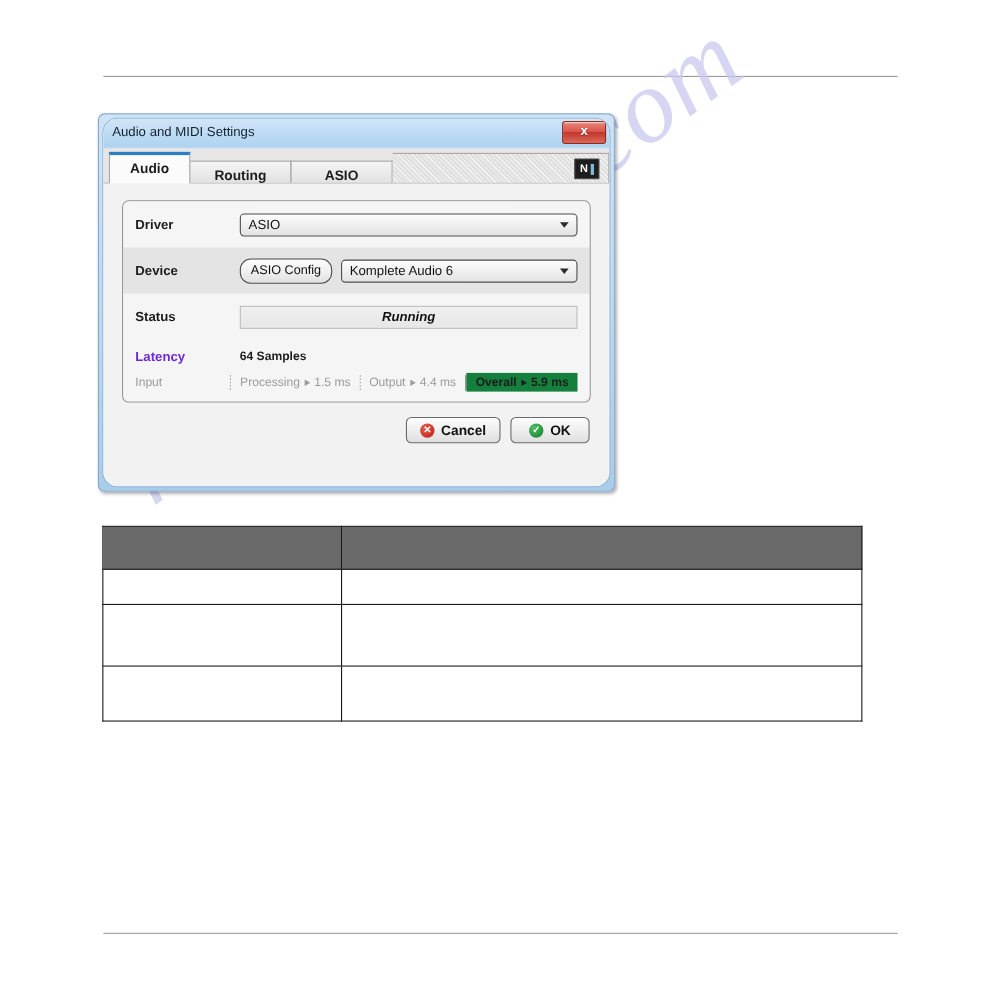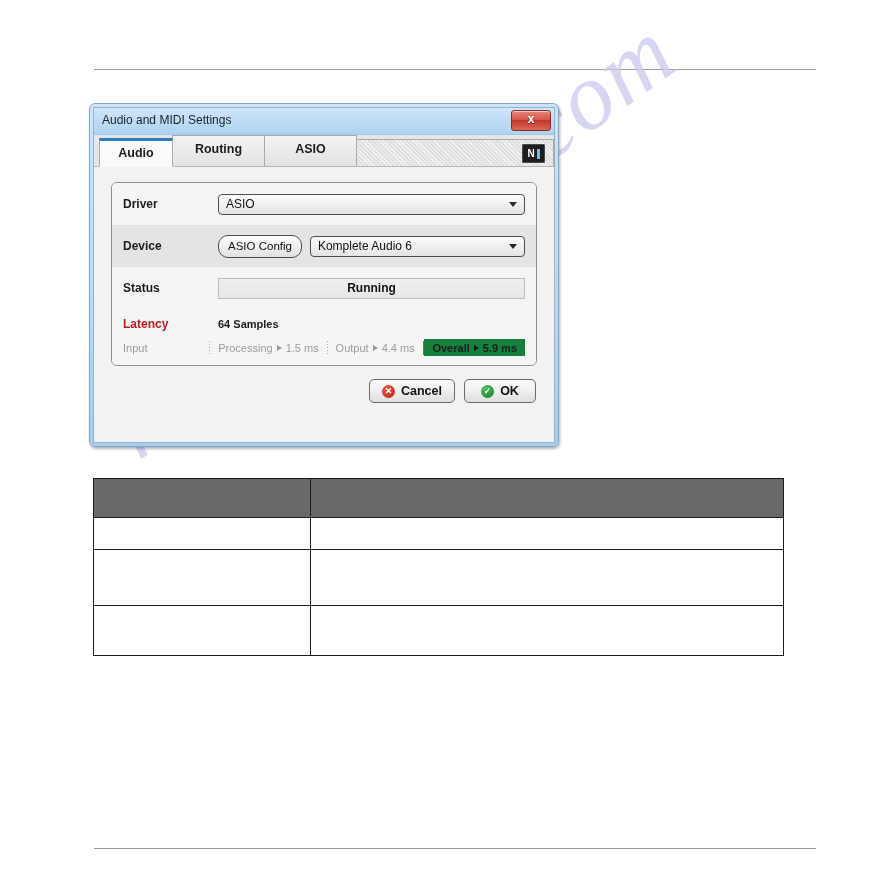--- a/index.html
+++ b/index.html
@@ -58,21 +58,21 @@
     border-radius: 6px;
     box-sizing: border-box;
     padding: 3px;
     box-shadow: 1px 2px 3px rgba(0,0,0,.30);
   }
   .dialog-inner {
     width: 100%;
     height: 100%;
     background: #ffffff;
     border: 1px solid #8fb4d6;
-    border-radius: 0;
+    border-radius: 14px;
     box-sizing: border-box;
     position: relative;
     overflow: hidden;
   }
 
   
   .titlebar {
     height: 26px;
     background: linear-gradient(180deg,#d2e6f8 0%, #bedcf4 48%, #aed3ef 100%);
     position: relative;
@@ -114,21 +114,21 @@
     height: 32px;
     background: #e6e6e6;
     position: relative;
     border-bottom: 1px solid #b5b5b5;
     display: flex;
     align-items: flex-end;
     padding-left: 5px;
     box-sizing: border-box;
   }
   .tab {
-    height: 31px;
+    height: 20px;
     line-height: 27px;
     text-align: center;
     font-size: 12.5px;
     font-weight: bold;
     color: #1c1c1c;
     border: 1px solid #a9a9a9;
     border-bottom: none;
     box-sizing: border-box;
     cursor: pointer;
     position: relative;
@@ -276,38 +276,39 @@
     border: 1px solid #bdbdbd;
     background: linear-gradient(180deg,#efefef 0%, #e7e7e7 100%);
     box-sizing: border-box;
     display: flex;
     align-items: center;
     justify-content: center;
     font-size: 12px;
     font-weight: bold;
     color: #111;
     font-family: "Liberation Sans", sans-serif;
+    font-style: italic;
   }
 
   
   .latency-block {
     background: #f5f5f5;
     padding: 8px 11px 9px 11px;
   }
   .latency-top {
     display: flex;
     align-items: center;
     margin-bottom: 8px;
   }
   .latency-title {
     width: 95px;
     flex: none;
     font-size: 12px;
     font-weight: bold;
-    color: #b91c1c;
+    color: #6d28d9;
     font-family: "Liberation Sans", sans-serif;
   }
   .latency-samples {
     font-size: 11px;
     font-weight: bold;
     color: #1c1c1c;
     font-family: "Liberation Sans", sans-serif;
   }
   .latency-bar {
     display: flex;

